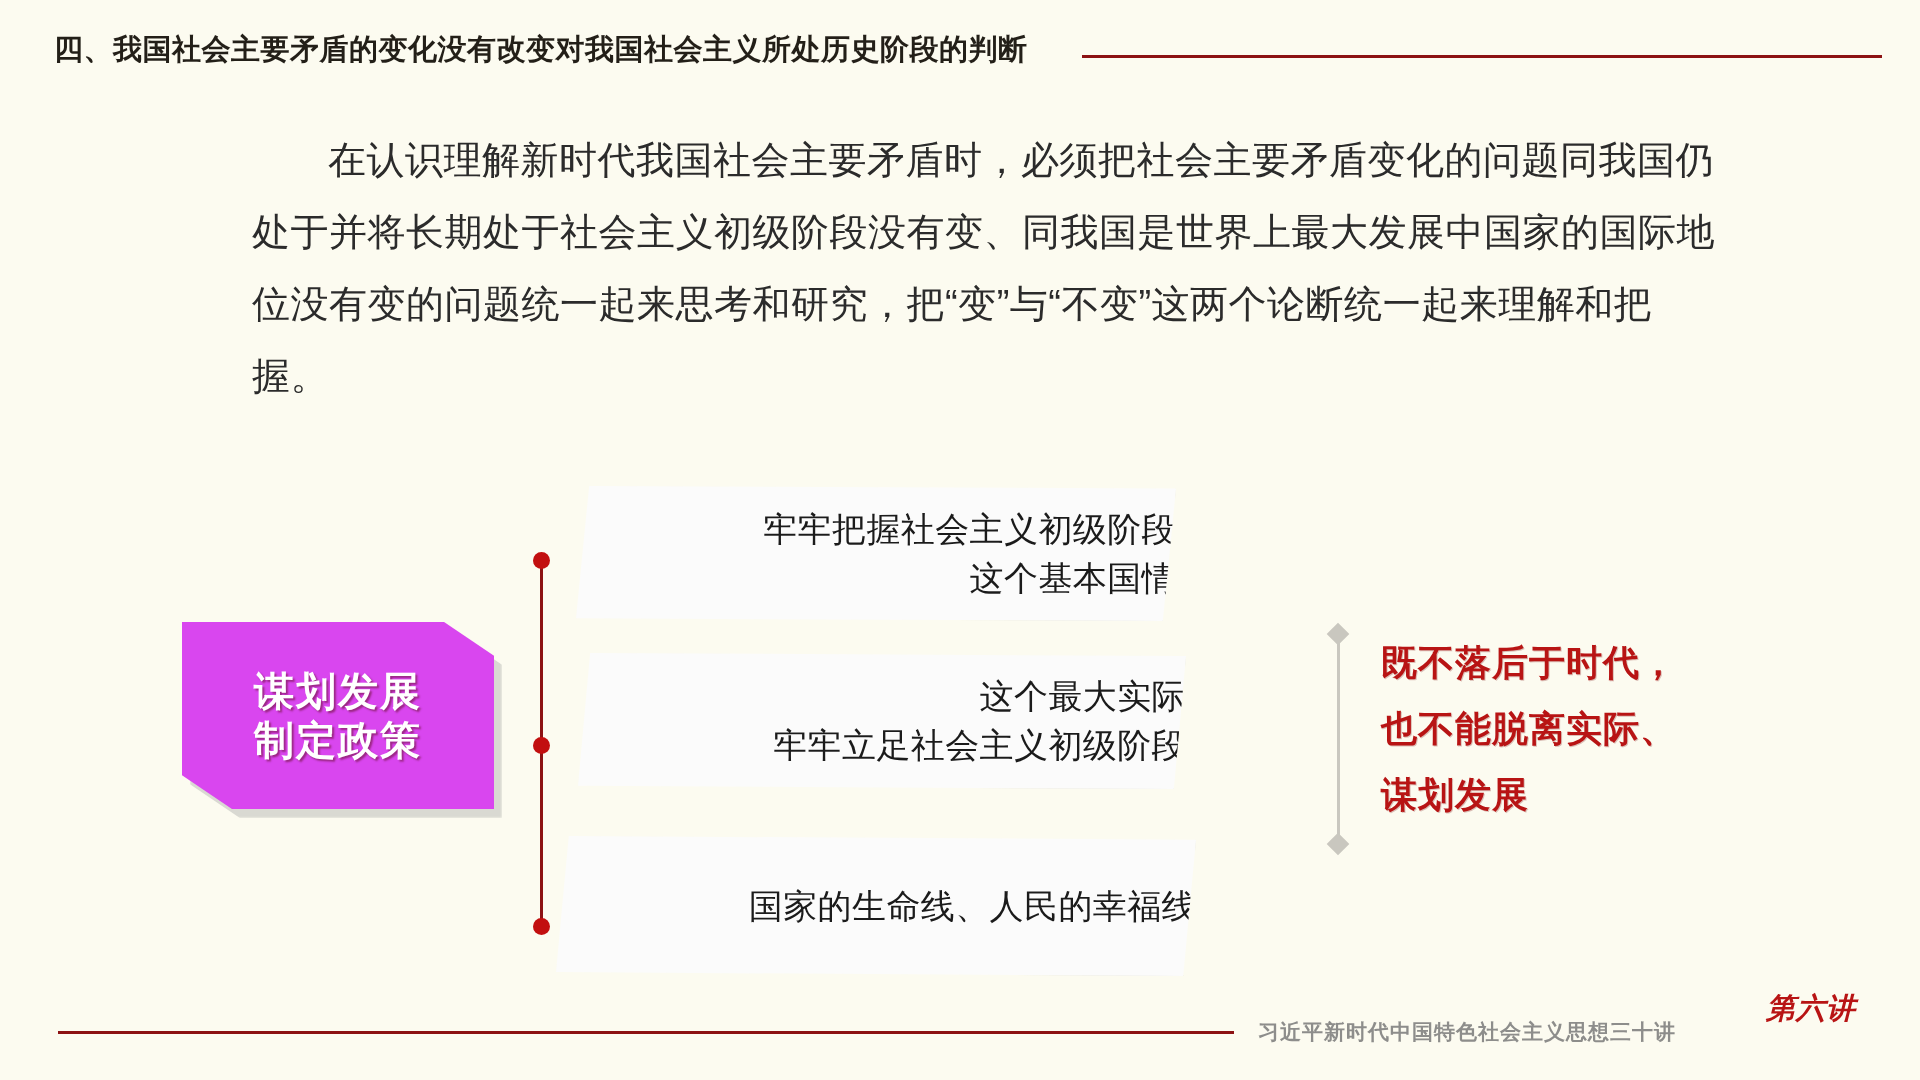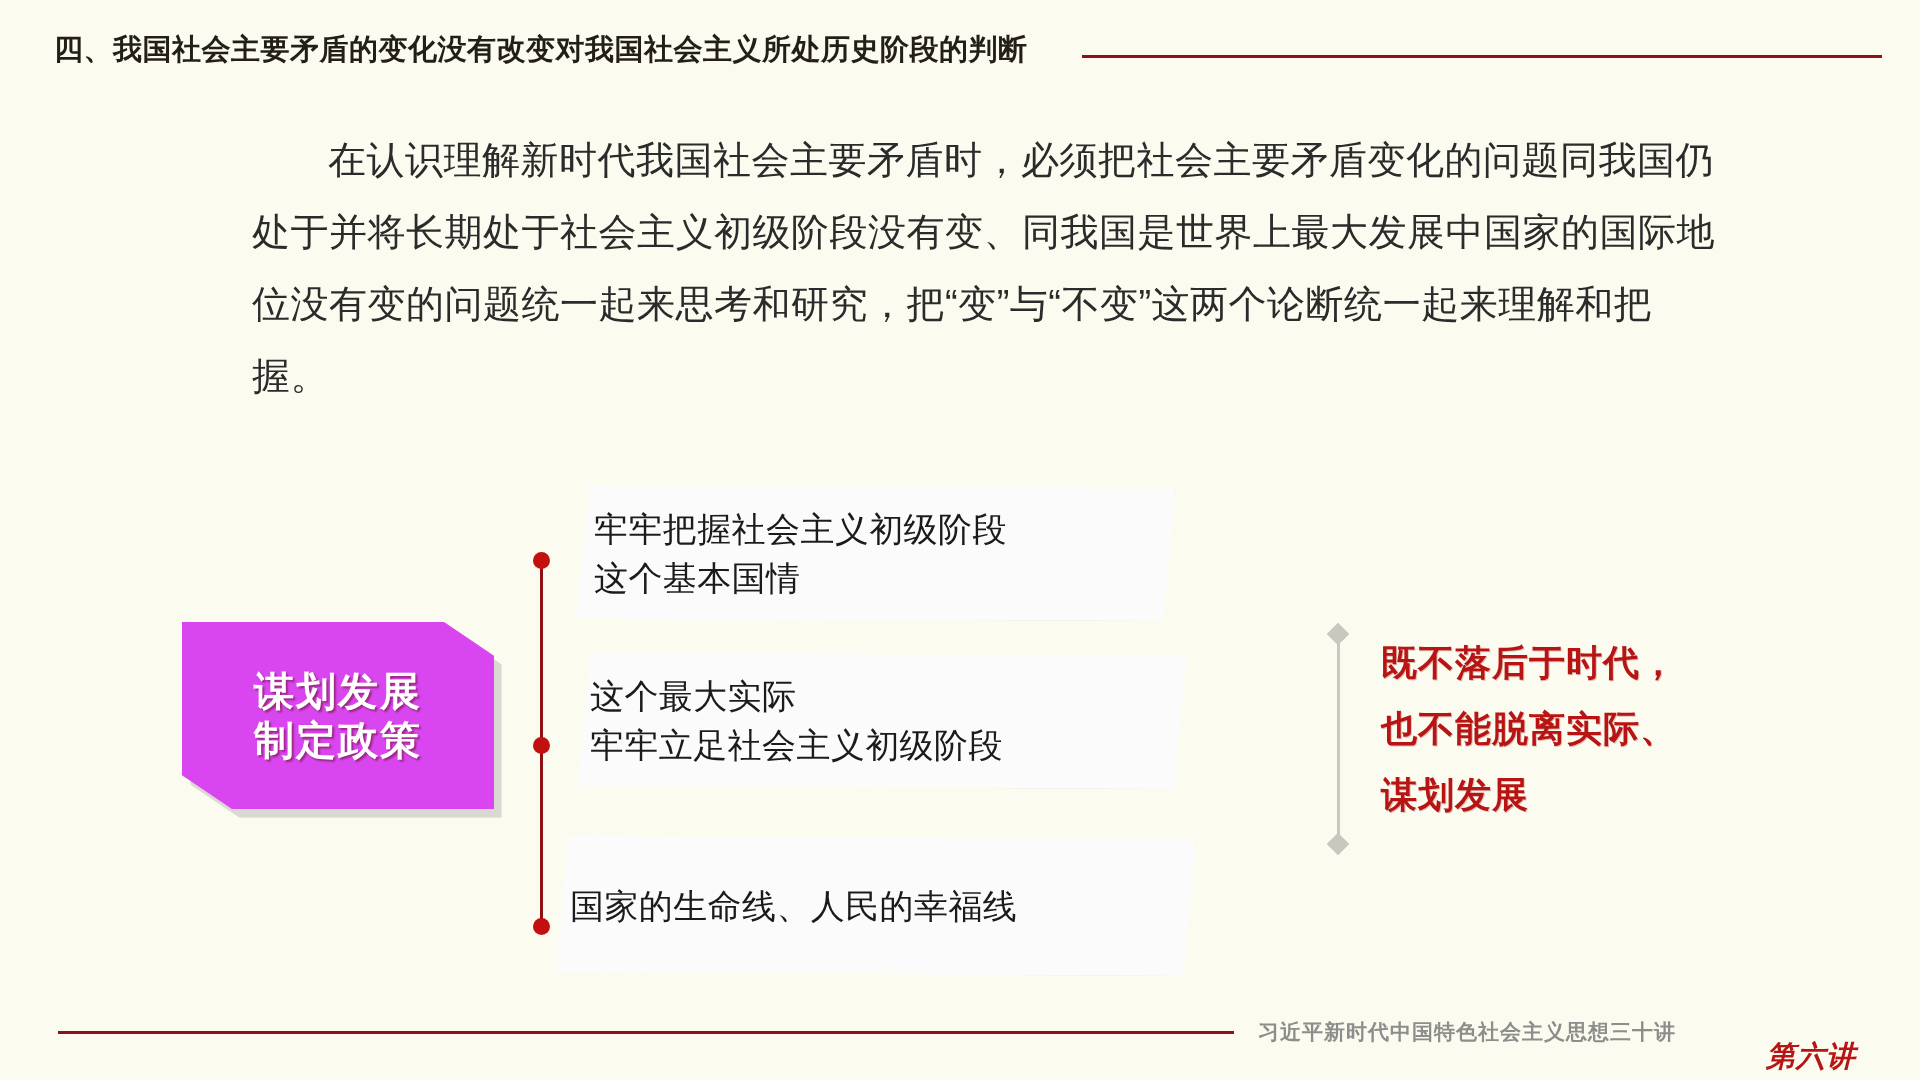--- a/index.html
+++ b/index.html
@@ -137,21 +137,21 @@
     background: #8C1213;
   }
 
   
   .card {
     position: absolute;
     background: #FBFBFB;
     box-shadow: 6px 7px 7px rgba(120,118,100,0.22);
     display: flex;
     flex-direction: column;
-    align-items: flex-start;
+    align-items: flex-end;
     justify-content: center;
     text-align: center;
   }
   .card-text {
     font-size: 34px;
     line-height: 49px;
     color: #1b1b1b;
     letter-spacing: 0.4px;
     white-space: nowrap;
   }
@@ -236,21 +236,21 @@
     font-size: 21px;
     font-weight: 700;
     color: #8D8D8B;
     letter-spacing: 1px;
     white-space: nowrap;
     line-height: 34px;
   }
   .footer-lecture {
     position: absolute;
     left: 1766px;
-    top: 1036px;
+    top: 988px;
     font-size: 29px;
     font-weight: 700;
     color: #B81414;
     font-family: "DejaVu Serif", serif;
     font-style: italic;
     letter-spacing: 1px;
     white-space: nowrap;
     line-height: 40px;
   }
 </style>

